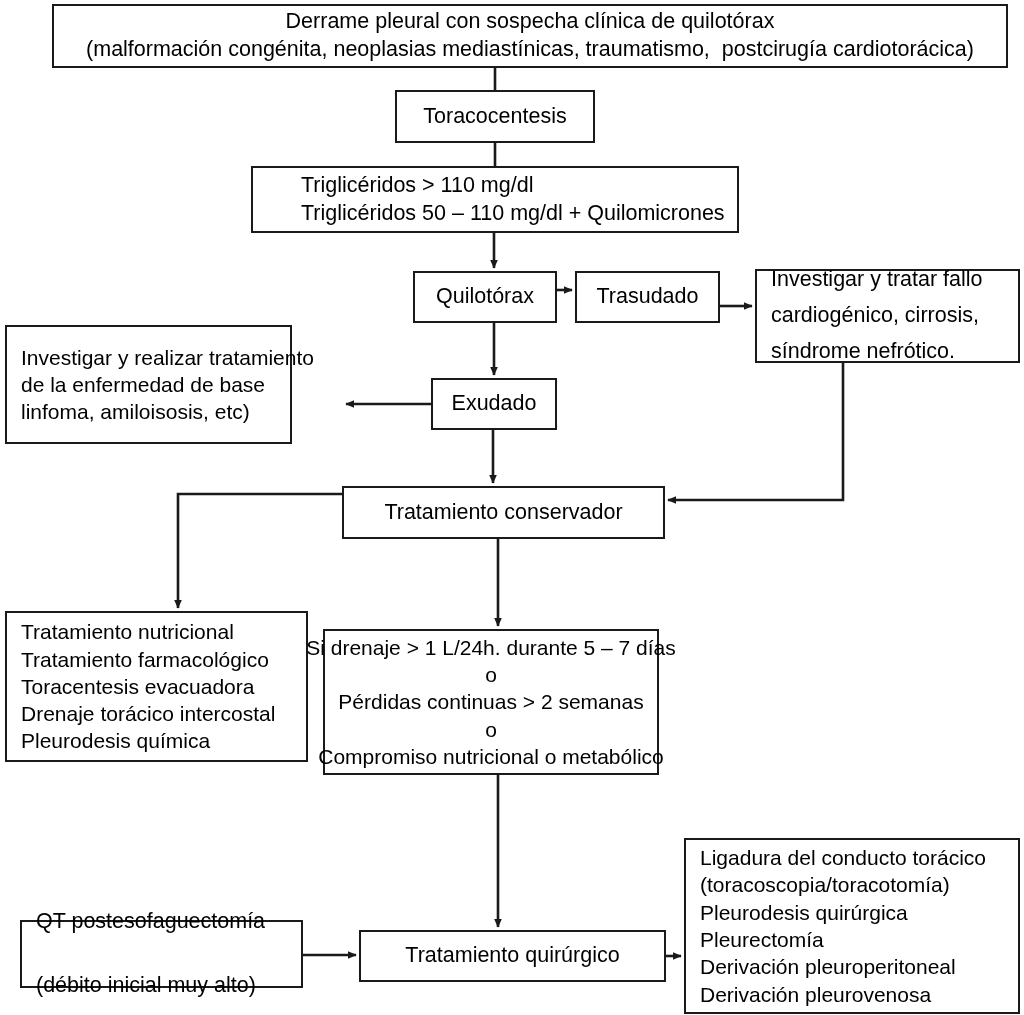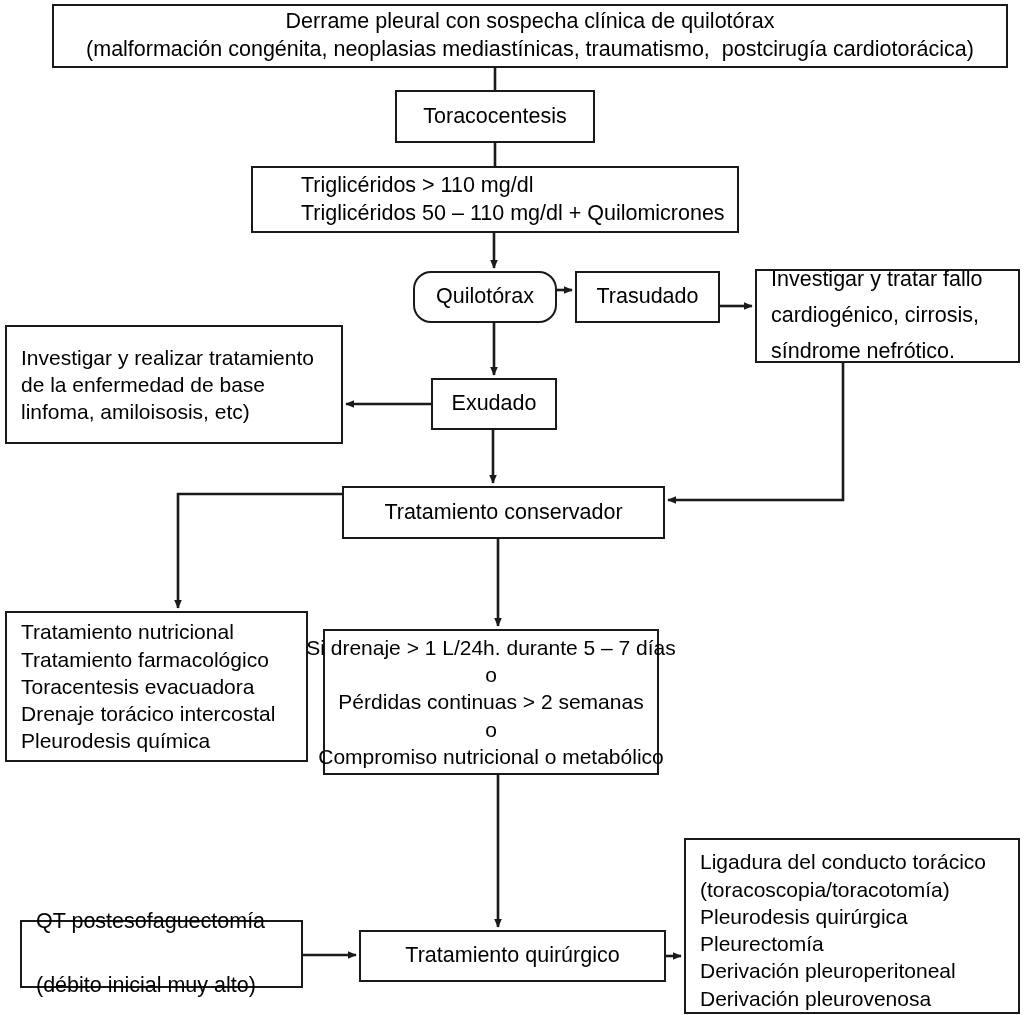--- a/index.html
+++ b/index.html
@@ -55,31 +55,31 @@
   }
   .pad-lr {
     padding-left: 14px;
     padding-right: 10px;
   }
 
   
   #node-header        { left: 52px;  top: 4px;   width: 956px; height: 64px; }
   #node-toracocentesis{ left: 395px; top: 90px;  width: 200px; height: 53px; }
   #node-trigliceridos { left: 251px; top: 166px; width: 488px; height: 67px; padding-left: 48px; }
-  #node-quilotorax    { left: 413px; top: 271px; width: 144px; height: 52px; border-radius: 18px; }
+  #node-quilotorax    { left: 413px; top: 271px; width: 144px; height: 52px; }
   #node-trasudado     { left: 575px; top: 271px; width: 145px; height: 52px; }
   #node-cardiogenico  { left: 755px; top: 269px; width: 265px; height: 94px; gap: 8px; }
-  #node-enfermedad    { left: 5px;   top: 325px; width: 338px; height: 119px; }
+  #node-enfermedad    { left: 5px;   top: 325px; width: 287px; height: 119px; }
   #node-exudado       { left: 431px; top: 378px; width: 126px; height: 52px; }
   #node-conservador   { left: 342px; top: 486px; width: 323px; height: 53px; }
   #node-medidas       { left: 5px;   top: 611px; width: 303px; height: 151px; }
   #node-criterios     { left: 323px; top: 629px; width: 336px; height: 146px; }
   #node-qt            { left: 20px;  top: 920px; width: 283px; height: 68px; gap: 36px; }
   #node-quirurgico    { left: 359px; top: 930px; width: 307px; height: 52px; }
-  #node-opciones      { left: 684px; top: 838px; width: 336px; height: 176px; justify-content: flex-end; }
+  #node-opciones      { left: 684px; top: 838px; width: 336px; height: 176px; }
 
   #node-criterios { font-size: 21px; }
   #node-opciones  { font-size: 21px; }
   #node-medidas   { font-size: 21px; }
   #node-enfermedad{ font-size: 21px; }
   #node-header    { font-size: 21.5px; }
 </style>
 </head>
 <body>
 

